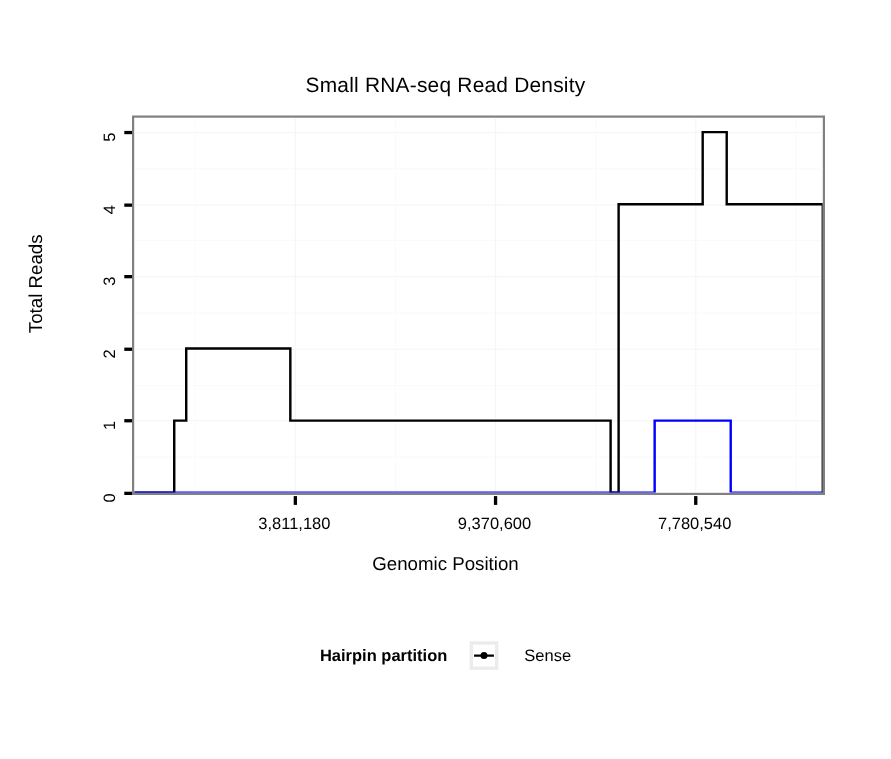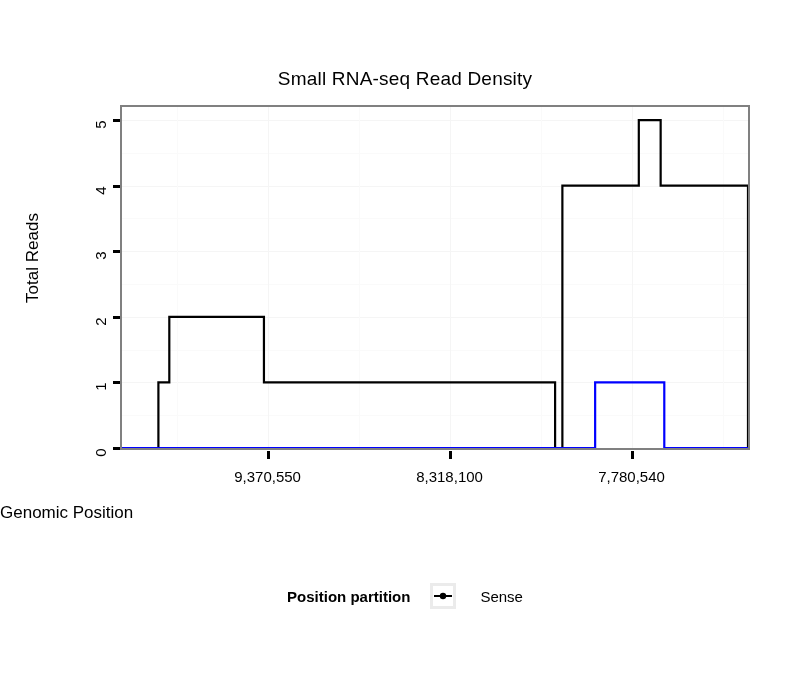--- a/index.html
+++ b/index.html
@@ -41,21 +41,21 @@
     font-size: 17px;
     transform: rotate(-90deg);
     transform-origin: center center;
     color: #000000;
   }
   .x-axis-title {
     position: absolute;
     left: 0;
     top: 503px;
     width: 810px;
-    text-align: left;
+    text-align: center;
     font-size: 17px;
     color: #000000;
   }
   .panel {
     position: absolute;
     left: 120px;
     top: 105px;
     width: 630px;
     height: 345px;
     box-sizing: border-box;
@@ -211,31 +211,31 @@
         </div>
       <svg class="series-svg" id="series-svg" viewBox="0 0 626 341" preserveAspectRatio="none">
           <path d="M0.00,341.00 L36.40,341.00 L36.40,275.42 L47.31,275.42 L47.31,209.85 L131.02,209.85 L131.02,209.85 L141.94,209.85 L141.94,275.42 L433.10,275.42 L433.10,341.00 L440.38,341.00 L440.38,78.69 L473.14,78.69 L473.14,78.69 L516.81,78.69 L516.81,13.12 L538.65,13.12 L538.65,78.69 L542.29,78.69 L542.29,78.69 L626.00,78.69 L626.00,341.00" fill="none" stroke="#000000" stroke-width="2.2" stroke-linejoin="miter" vector-effect="non-scaling-stroke"></path>
           <path d="M0.00,341.00 L36.40,341.00 L36.40,341.00 L47.31,341.00 L47.31,341.00 L131.02,341.00 L131.02,341.00 L141.94,341.00 L141.94,341.00 L433.10,341.00 L433.10,341.00 L473.14,341.00 L473.14,275.42 L516.81,275.42 L516.81,275.42 L542.29,275.42 L542.29,341.00 L626.00,341.00 L626.00,341.00" fill="none" stroke="#0000ff" stroke-width="2.2" stroke-linejoin="miter" vector-effect="non-scaling-stroke"></path>
         </svg>
     </div>
   </div>
 
   <div id="x-ticks">
       <div class="x-tick-mark" style="left: 266.581px; top: 451px;"></div>
-      <div class="x-tick-label" style="left: 197.581px; top: 468px;">9,370,550</div>
+      <div class="x-tick-label" style="left: 197.581px; top: 468px;">3,811,180</div>
       <div class="x-tick-mark" style="left: 448.558px; top: 451px;"></div>
-      <div class="x-tick-label" style="left: 379.558px; top: 468px;">8,318,100</div>
+      <div class="x-tick-label" style="left: 379.558px; top: 468px;">9,370,600</div>
       <div class="x-tick-mark" style="left: 630.535px; top: 451px;"></div>
       <div class="x-tick-label" style="left: 561.535px; top: 468px;">7,780,540</div>
     </div>
 
   <div class="x-axis-title">Genomic Position</div>
 
   <div class="legend">
-    <div class="legend-title">Position partition</div>
+    <div class="legend-title">Hairpin partition</div>
     <div id="legend-items" style="display:flex;align-items:center;gap:14px;">
         <div class="legend-item">
           <div class="legend-key">
             <div class="legend-key-inner"><svg width="20" height="20" viewBox="0 0 20 20">
                 <line x1="1" y1="10" x2="19" y2="10" stroke="#000000" stroke-width="2"></line>
                 <circle cx="10" cy="10" r="3.2" fill="#000000"></circle>
               </svg></div>
           </div>
           <span class="legend-label">Sense</span>
         </div>

